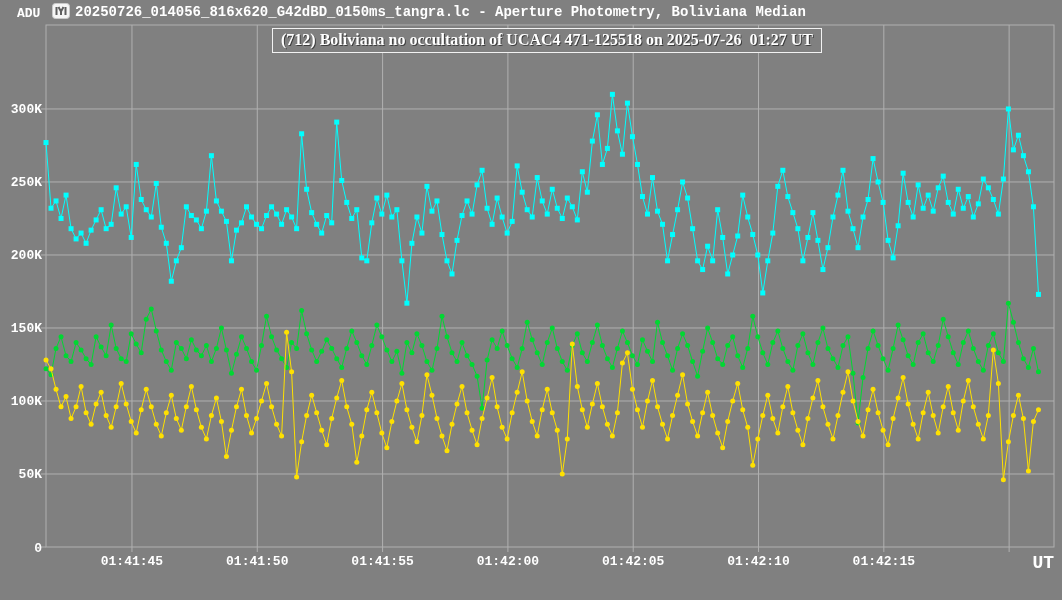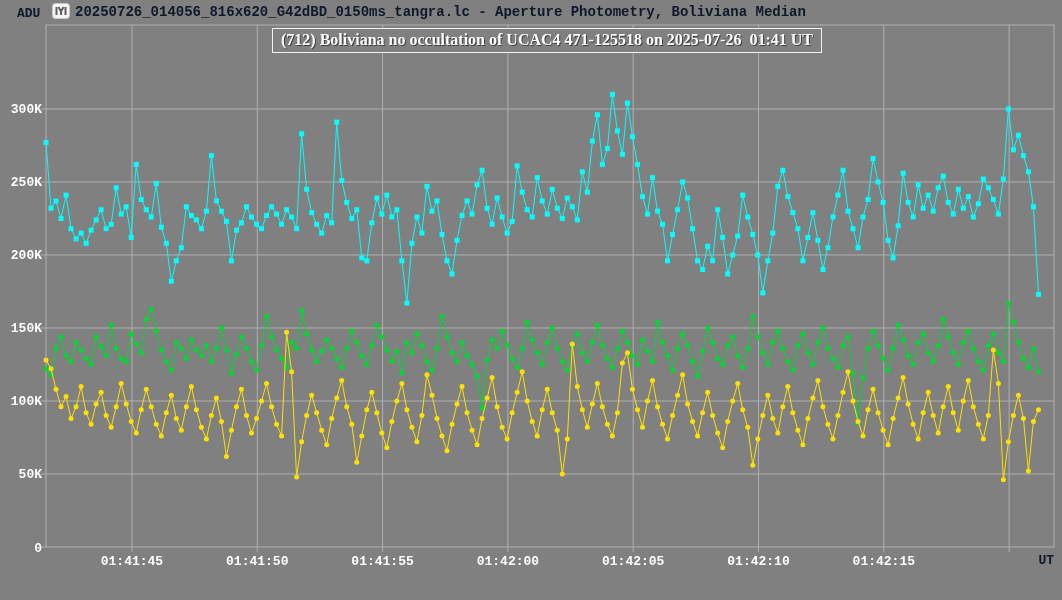--- a/index.html
+++ b/index.html
@@ -1,22 +1,22 @@
 <!DOCTYPE html>
 <html><head>
 <meta charset="utf-8">
 <style>
   html,body{margin:0;padding:0;}
   body{font-family:"Liberation Mono",monospace;}
   .screen{position:relative;width:1062px;height:600px;background:#808080;overflow:hidden;}
-  .mono{font-family:"Liberation Mono",monospace;font-weight:bold;color:#0f172a;text-align:right;}
+  .mono{font-family:"Liberation Mono",monospace;font-weight:bold;color:#ffffff;text-align:right;}
   .hdr-title{position:absolute;left:75px;top:4px;font-size:14px;letter-spacing:0px;white-space:pre;}
   .adu{position:absolute;left:17px;top:6px;font-size:13px;}
   .footer{position:absolute;left:46px;top:569px;font-size:13px;white-space:pre;}
-  .ut{position:absolute;right:8px;top:553px;font-size:13px;font-family:Liberation Mono, monospace;}
+  .ut{position:absolute;right:8px;top:553px;font-size:18px;font-family:Liberation Mono, monospace;}
   .logo{position:absolute;left:52px;top:3px;width:18px;height:16px;}
   .annot{position:absolute;left:272px;top:28px;background:#808080;border:1px solid #f2f2f2;
          padding:2px 8px 3px 8px;font-family:"Liberation Serif",serif;font-weight:bold;
          font-size:16px;color:#ffffff;white-space:pre;text-shadow:1px 1px 0 #3e3e3e;}
   #chart-svg{position:absolute;left:0;top:0;}
   .tick-label{font-family:"Liberation Mono",monospace;font-weight:bold;font-size:13px;fill:#ffffff;}
 </style>
 </head>
 <body>
 
@@ -671,18 +671,18 @@
 
   <span class="mono adu">ADU</span>
 
   <svg class="logo" viewBox="0 0 18 16">
     <rect x="0.5" y="0.5" width="17" height="15" rx="3" fill="#f5f5f5" stroke="#c9c9c9"></rect>
     <path d="M4.5 4 V12 M13.5 4 V12 M6.5 4 L9 8.5 L11.5 4 M9 8.5 V12" stroke="#5f5f5f" stroke-width="2" fill="none"></path>
   </svg>
 
   <span class="mono hdr-title">20250726_014056_816x620_G42dBD_0150ms_tangra.lc - Aperture Photometry, Boliviana Median</span>
 
-  <div class="annot">(712) Boliviana no occultation of UCAC4 471-125518 on 2025-07-26  01:41 UT</div>
+  <div class="annot">(712) Boliviana no occultation of UCAC4 471-125518 on 2025-07-26  01:27 UT</div>
 
   <span class="mono ut">UT</span>
 
 
 </div>
 
 </body></html>

